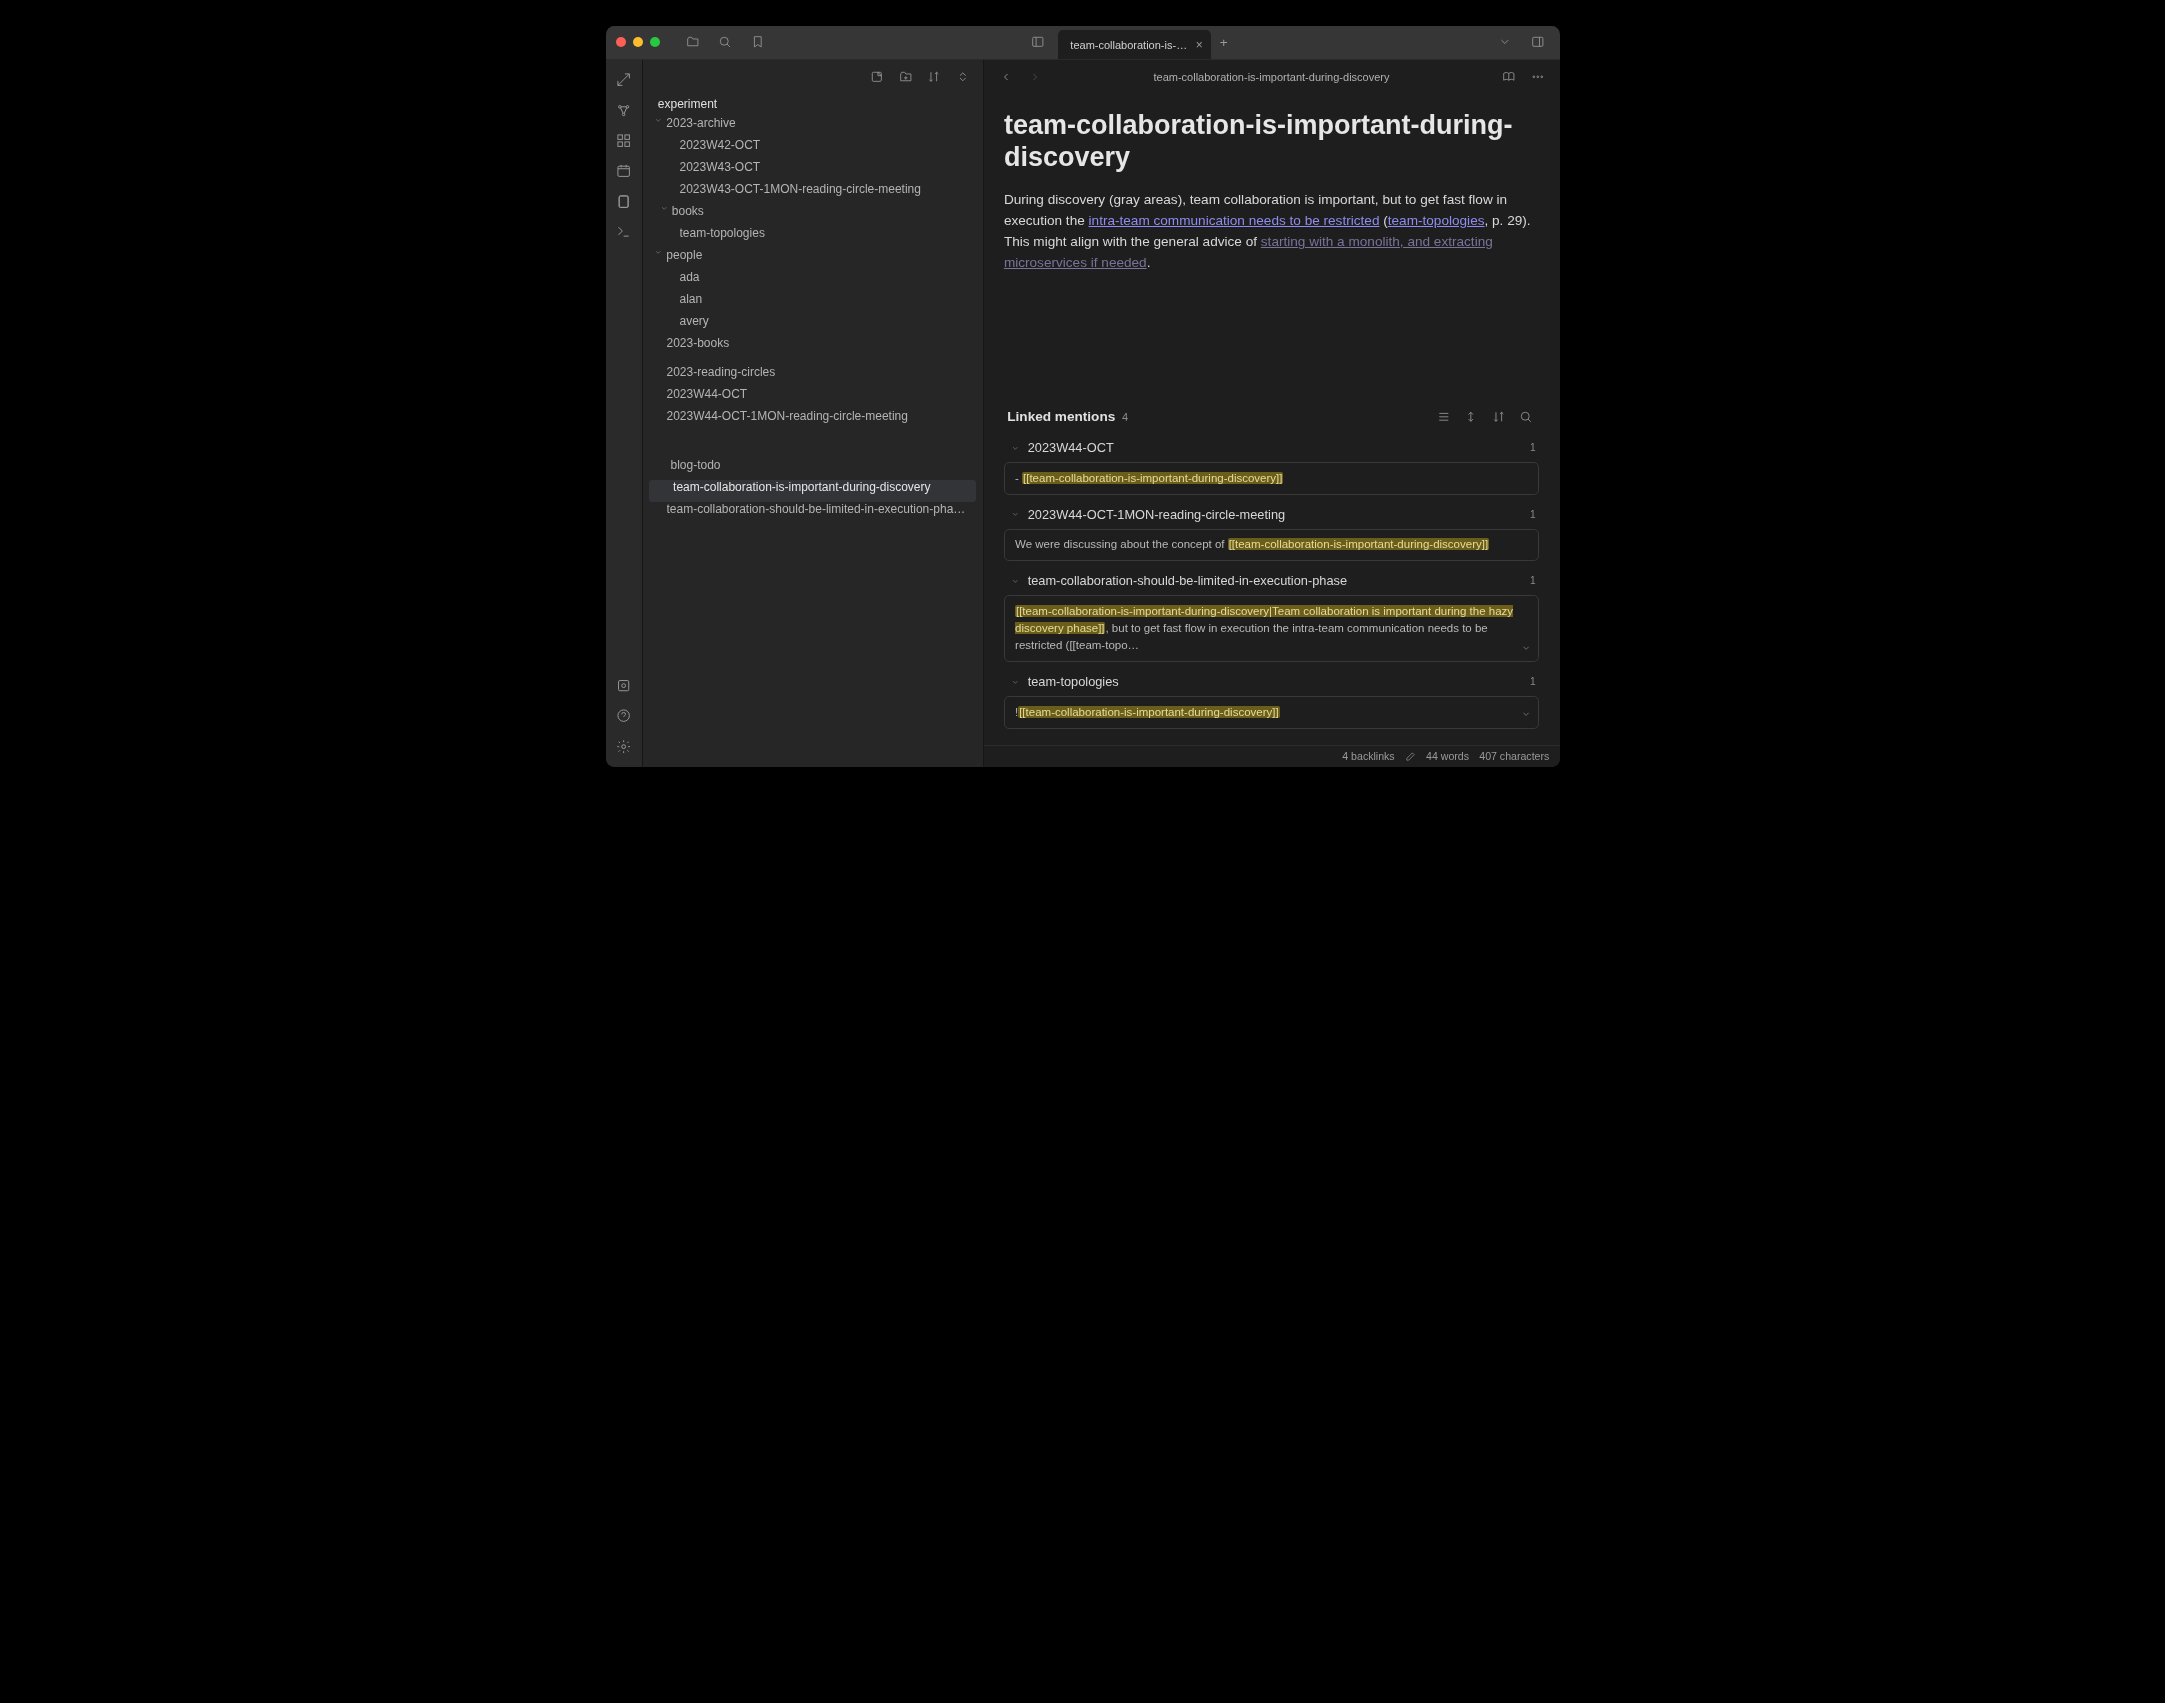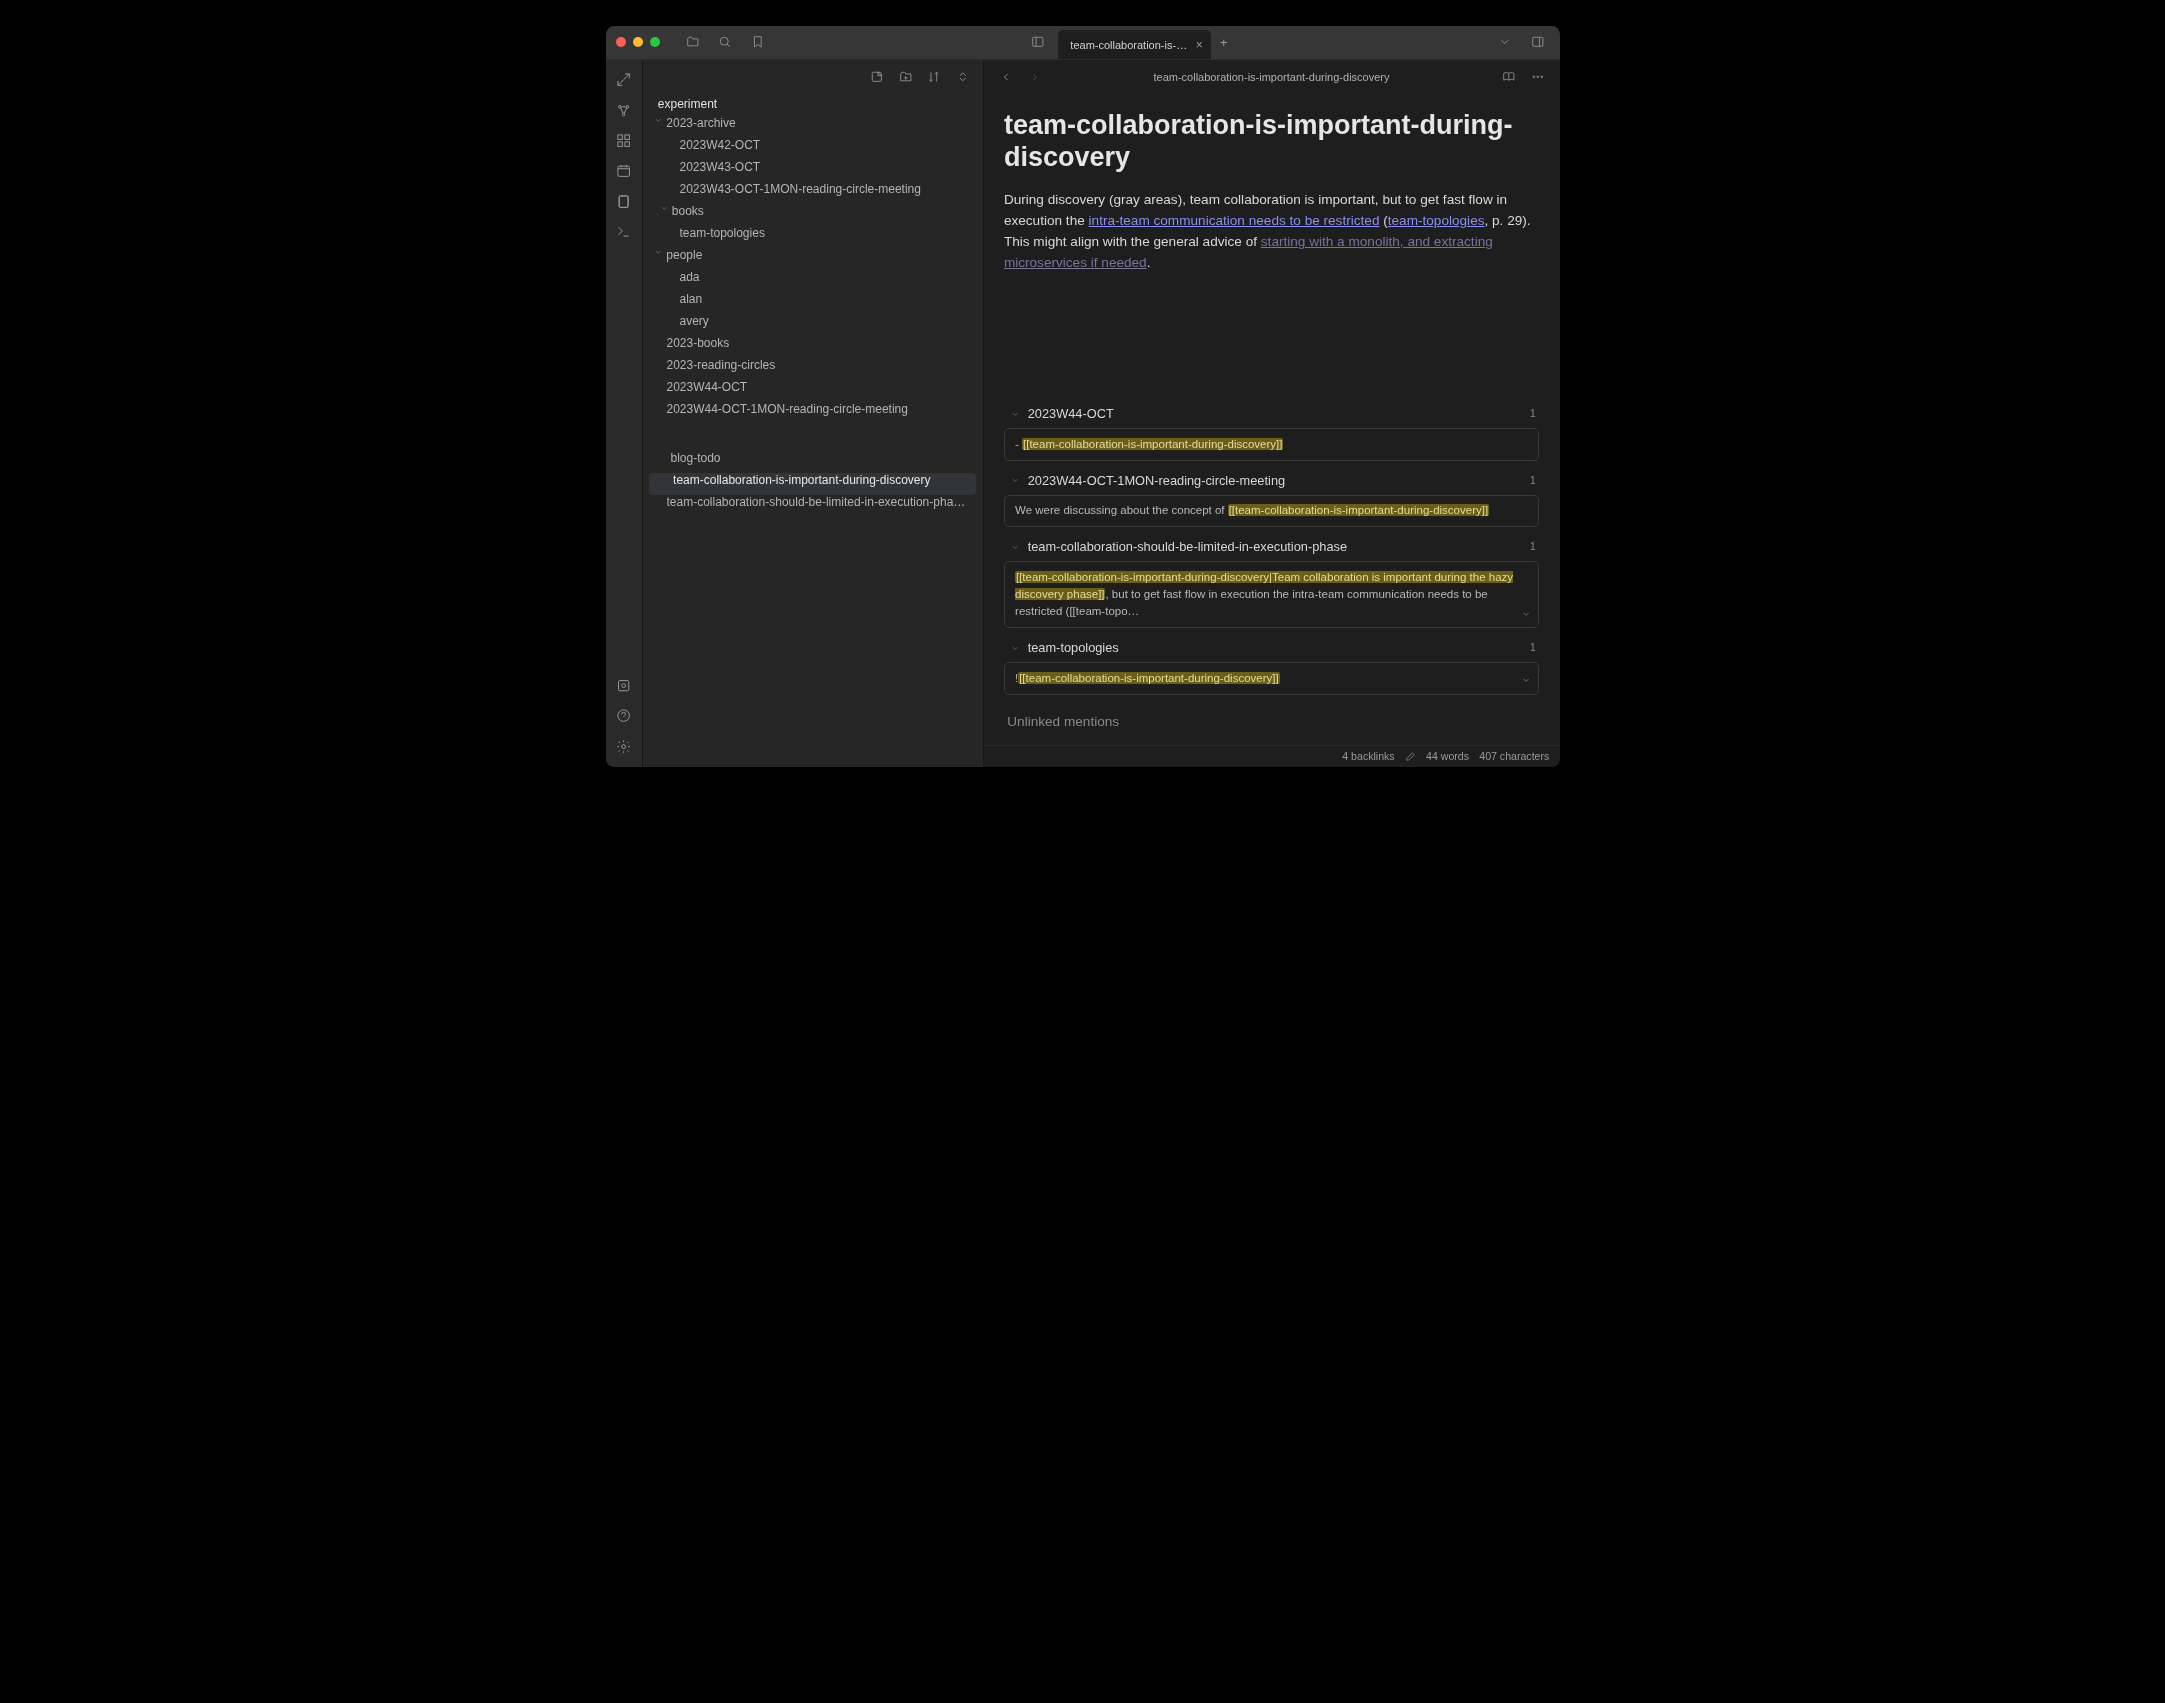--- a/index.html
+++ b/index.html
@@ -320,21 +320,21 @@
           </div>
           <div class="tree-item" style="padding-left: 37px;">
             <span class="tree-label">alan</span>
           </div>
           <div class="tree-item" style="padding-left: 37px;">
             <span class="tree-label">avery</span>
           </div>
           <div class="tree-item" style="padding-left: 24px;">
             <span class="tree-label">2023-books</span>
           </div>
-          <div class="tree-item" style="padding-left: 24px;">
+          <div class="tree-item" style="padding-left: 24px; margin-top: 7px;">
             <span class="tree-label">2023-reading-circles</span>
           </div>
           <div class="tree-item" style="padding-left: 24px;">
             <span class="tree-label">2023W44-OCT</span>
           </div>
           <div class="tree-item" style="padding-left: 24px;">
             <span class="tree-label">2023W44-OCT-1MON-reading-circle-meeting</span>
           </div>
           <div class="tree-item" style="padding-left: 28px; margin-top: 27px;">
             <span class="tree-label">blog-todo</span>
@@ -376,20 +376,47 @@
           </div>
       </div>
 
       <div class="note-body">
         <h1 class="note-title">team-collaboration-is-important-during-discovery</h1>
         <p class="note-content">
           <span>During discovery (gray areas), team collaboration is important, but to get fast flow in execution the </span><a class="link-resolved">intra-team communication needs to be restricted</a><span> (</span><a class="link-resolved">team-topologies</a><span>, p. 29). This might align with the general advice of </span><a class="link-unresolved">starting with a monolith, and extracting microservices if needed</a><span>.</span>
         </p>
 
         <div class="linked-section">
+          <div class="linked-header">
+            <span class="linked-title">Linked mentions</span>
+            <span class="linked-count">4</span>
+            <div class="linked-actions">
+              <div class="la-icon">
+                  <svg viewBox="0 0 24 24">
+                    <path d="M4 6h16M4 12h16M4 18h16"></path>
+                  </svg>
+                </div>
+              <div class="la-icon">
+                  <svg viewBox="0 0 24 24">
+                    <path d="M12 4v16M8 8l4-4 4 4M8 16l4 4 4-4"></path>
+                  </svg>
+                </div>
+              <div class="la-icon">
+                  <svg viewBox="0 0 24 24">
+                    <path d="M7 4v16M7 20l-3-3M7 20l3-3M17 20V4M17 4l-3 3M17 4l3 3"></path>
+                  </svg>
+                </div>
+              <div class="la-icon">
+                  <svg viewBox="0 0 24 24">
+                    <circle cx="11" cy="11" r="7"></circle>
+                    <path d="M21 21l-5-5"></path>
+                  </svg>
+                </div>
+            </div>
+          </div>
           <div id="mentions">
               <div class="mention-group">
                 <div class="mention-head">
                   <span class="chev">
                     <svg viewBox="0 0 24 24">
                       <path d="M6 9l6 6 6-6"></path>
                     </svg>
                   </span>
                   <span>2023W44-OCT</span>
                   <span class="count">1</span>

